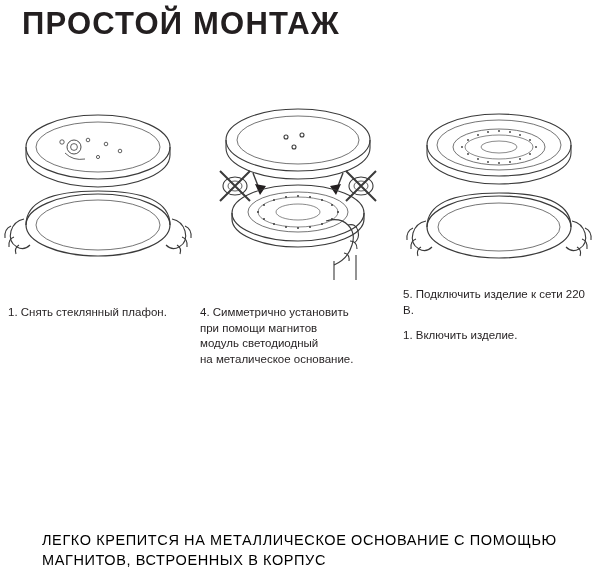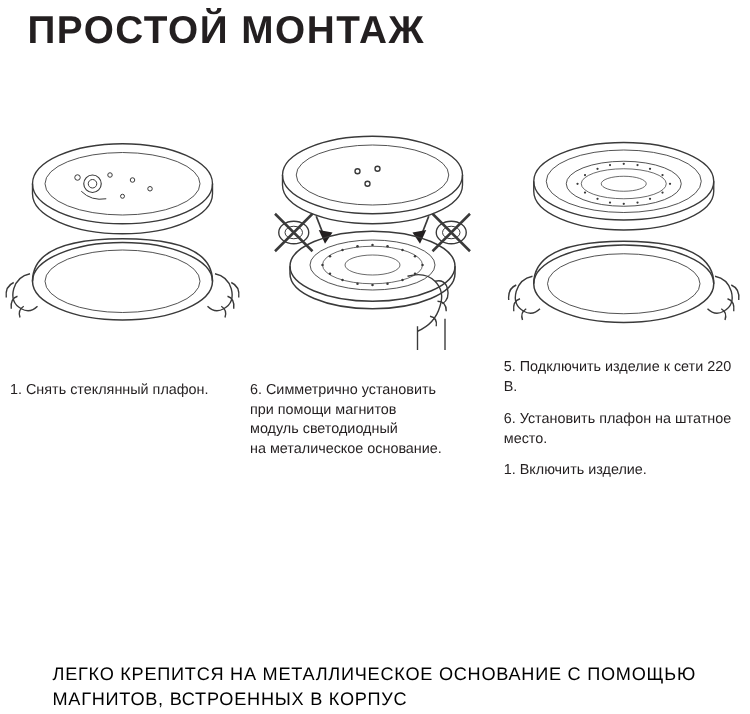--- a/index.html
+++ b/index.html
@@ -227,29 +227,27 @@
         <path d="M177 162 q5 3 3 9"></path>
       </g>
     </svg>
   </div>
 
   <div class="steps" id="steps-col-1">
     <span class="step">1.  Снять стеклянный плафон.</span>
   </div>
 
   <div class="steps" id="steps-col-2">
-    <span class="step">6. Симметрично установить
+    <span class="step">4. Симметрично установить
     при помощи магнитов
     модуль светодиодный
     на металическое основание.</span>
   </div>
 
   <div class="steps" id="steps-col-3">
     <span class="step">5. Подключить изделие к сети 220 В.</span>
-    <span class="step">6. Установить  плафон на штатное
-     место.</span>
     <span class="step">1. Включить изделие.</span>
   </div>
 
   <div class="footer">ЛЕГКО КРЕПИТСЯ НА МЕТАЛЛИЧЕСКОЕ ОСНОВАНИЕ С ПОМОЩЬЮ
 МАГНИТОВ, ВСТРОЕННЫХ В КОРПУС</div>
 
 </div>
 
 </body></html>

